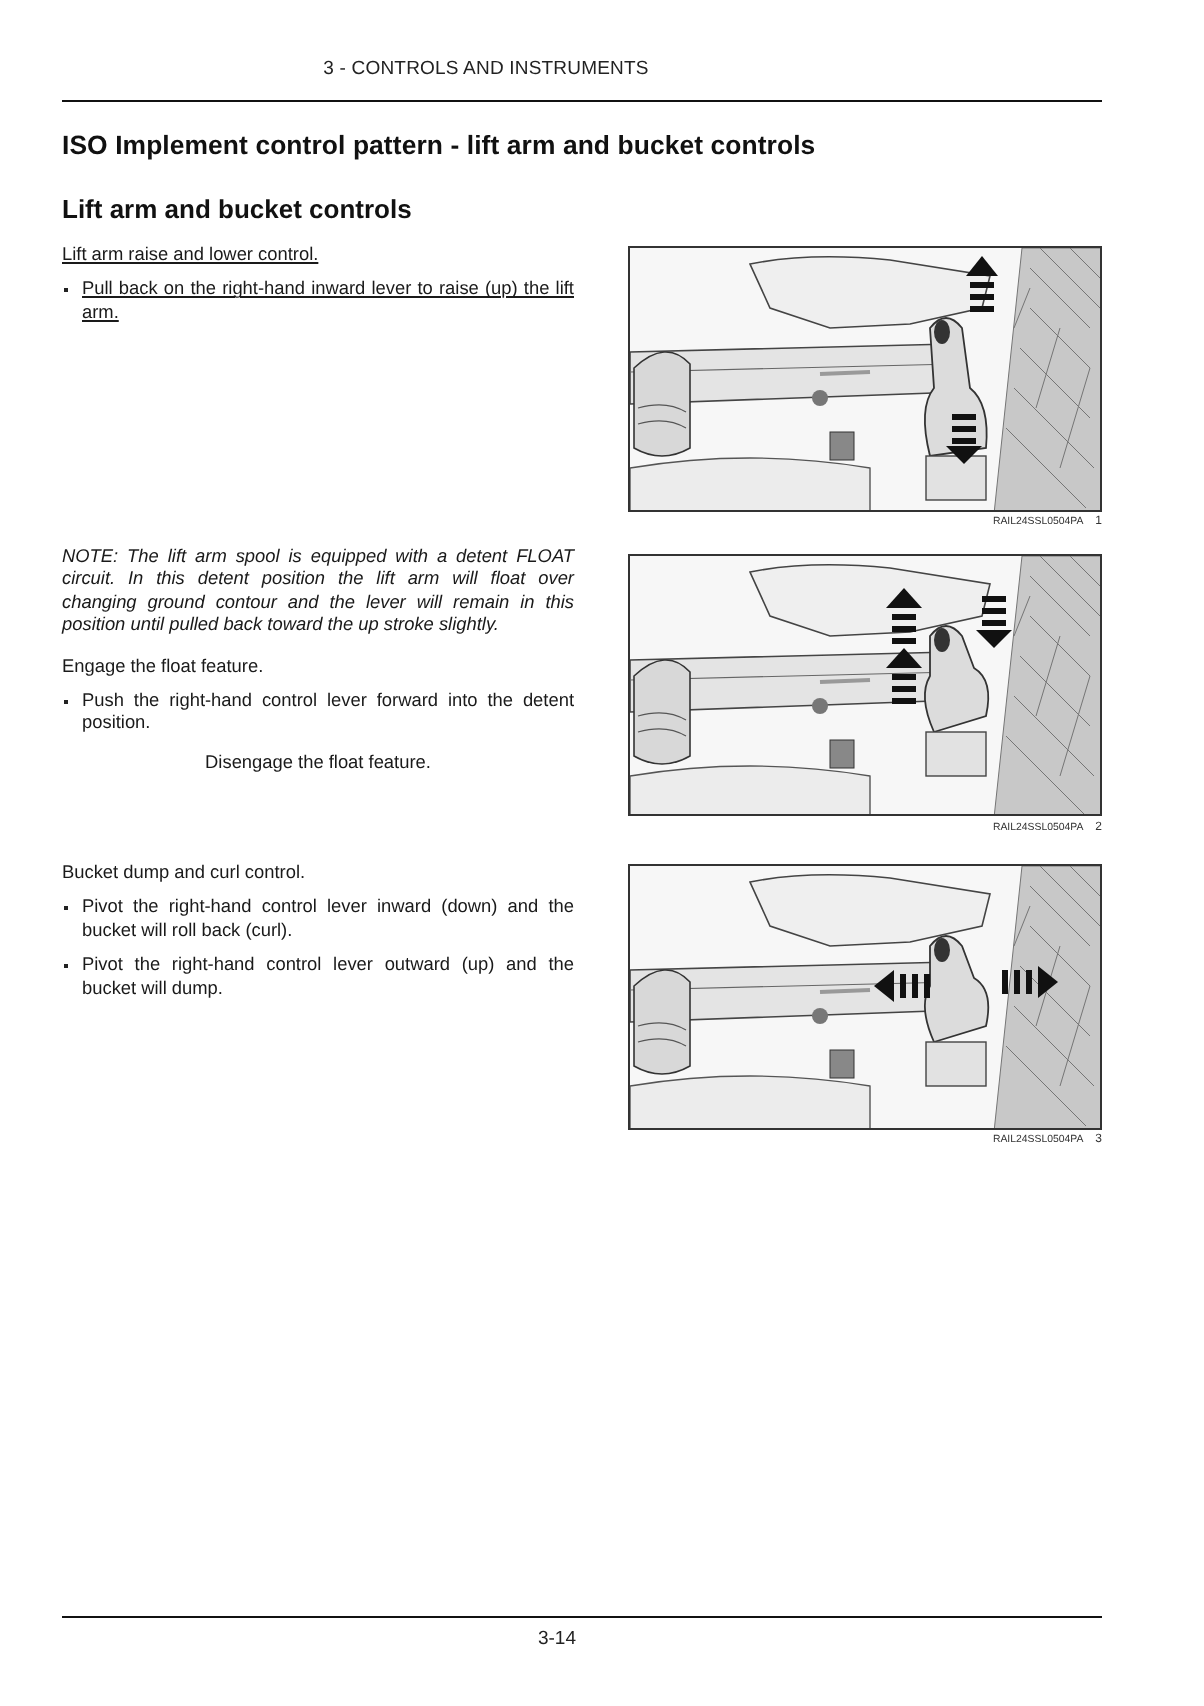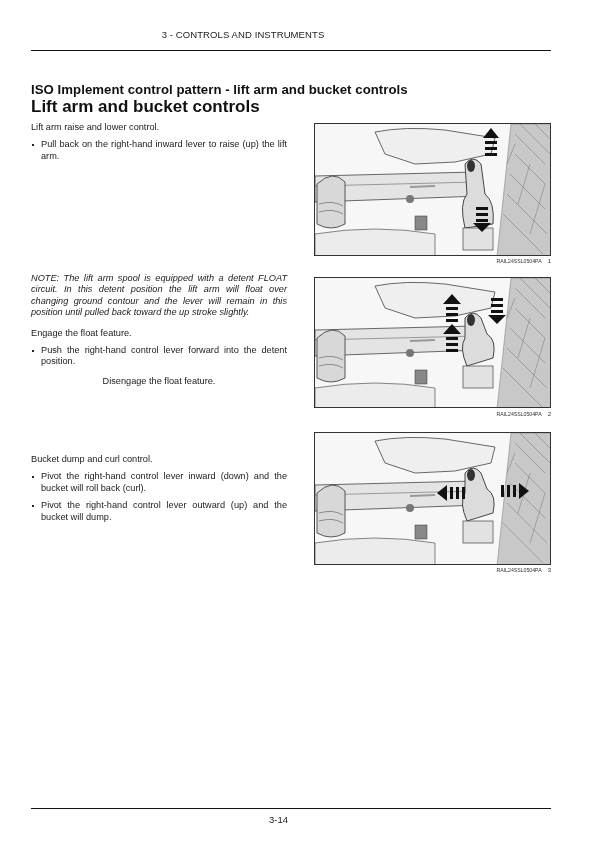--- a/index.html
+++ b/index.html
@@ -11,25 +11,25 @@
       text-align: center; font-size: 9.5px; letter-spacing: 0.1px; color: #222;
     }
     .hr-top { position: absolute; left: 31px; width: 520px; top: 50px; height: 1px; background: #111; }
     .hr-bottom { position: absolute; left: 31px; width: 520px; top: 808px; height: 1px; background: #111; }
     .page-number {
       position: absolute; top: 814px; left: 0; width: 557px; text-align: center;
       font-size: 9.5px; color: #222;
     }
 
     .h1 {
-      position: absolute; left: 31px; top: 82px; font-size: 13.2px; font-weight: bold; color: #111;
+      position: absolute; left: 31px; top: 65px; font-size: 13.2px; font-weight: bold; color: #111;
       letter-spacing: 0.05px;
     }
     .h2 {
-      position: absolute; left: 31px; top: 97px; font-size: 17px; font-weight: bold; color: #111;
+      position: absolute; left: 31px; top: 97px; font-size: 13px; font-weight: bold; color: #111;
     }
 
     .col { position: absolute; left: 31px; width: 256px; font-size: 9.2px; line-height: 11.4px; color: #1a1a1a; }
     .para { margin-bottom: 6px; }
     .bullet { position: relative; padding-left: 10px; margin-bottom: 6px; text-align: justify; }
     .bullet::before {
       content: ""; position: absolute; left: 1px; top: 5px; width: 2px; height: 2px; background: #222;
     }
     .note { font-style: italic; text-align: justify; margin-bottom: 6px; }
 
@@ -46,33 +46,33 @@
   </style>
 </head>
 <body>
 
 <div class="running-header">3 - CONTROLS AND INSTRUMENTS</div>
 <div class="hr-top"></div>
 
 <div class="h1">ISO Implement control pattern - lift arm and bucket controls</div>
 <div class="h2">Lift arm and bucket controls</div>
 
-<div class="col" style="top:122px;">
+<div class="col" style="top:122px;text-decoration:underline;">
   <p class="para">Lift arm raise and lower control.</p>
   <p class="bullet">Pull back on the right-hand inward lever to raise (up) the lift arm.</p>
 </div>
 
 <div class="col" style="top:273px;">
   <p class="note">NOTE: The lift arm spool is equipped with a detent FLOAT circuit.  In this detent position the lift arm will float over changing ground contour and the lever will remain in this position until pulled back toward the up stroke slightly.</p>
   <p class="para" style="margin-top:9px;">Engage the float feature.</p>
   <p class="bullet">Push the right-hand control lever forward into the detent position.</p>
   <p class="para" style="margin-top:8px;text-align:center;">Disengage the float feature.</p>
 </div>
 
-<div class="col" style="top:454px;">
+<div class="col" style="top:431px;">
   <p class="para">Bucket dump and curl control.</p>
   <p class="bullet">Pivot the right-hand control lever inward (down) and the bucket will roll back (curl).</p>
   <p class="bullet">Pivot the right-hand control lever outward (up) and the bucket will dump.</p>
 </div>
 
 <div class="figure" style="top:123px; height:133px;">
   <svg width="237" height="133" viewBox="0 0 237 133">
     <rect width="237" height="133" fill="#f7f7f7"></rect>
 
     <g stroke="#555" stroke-width="0.5" opacity="0.8">

